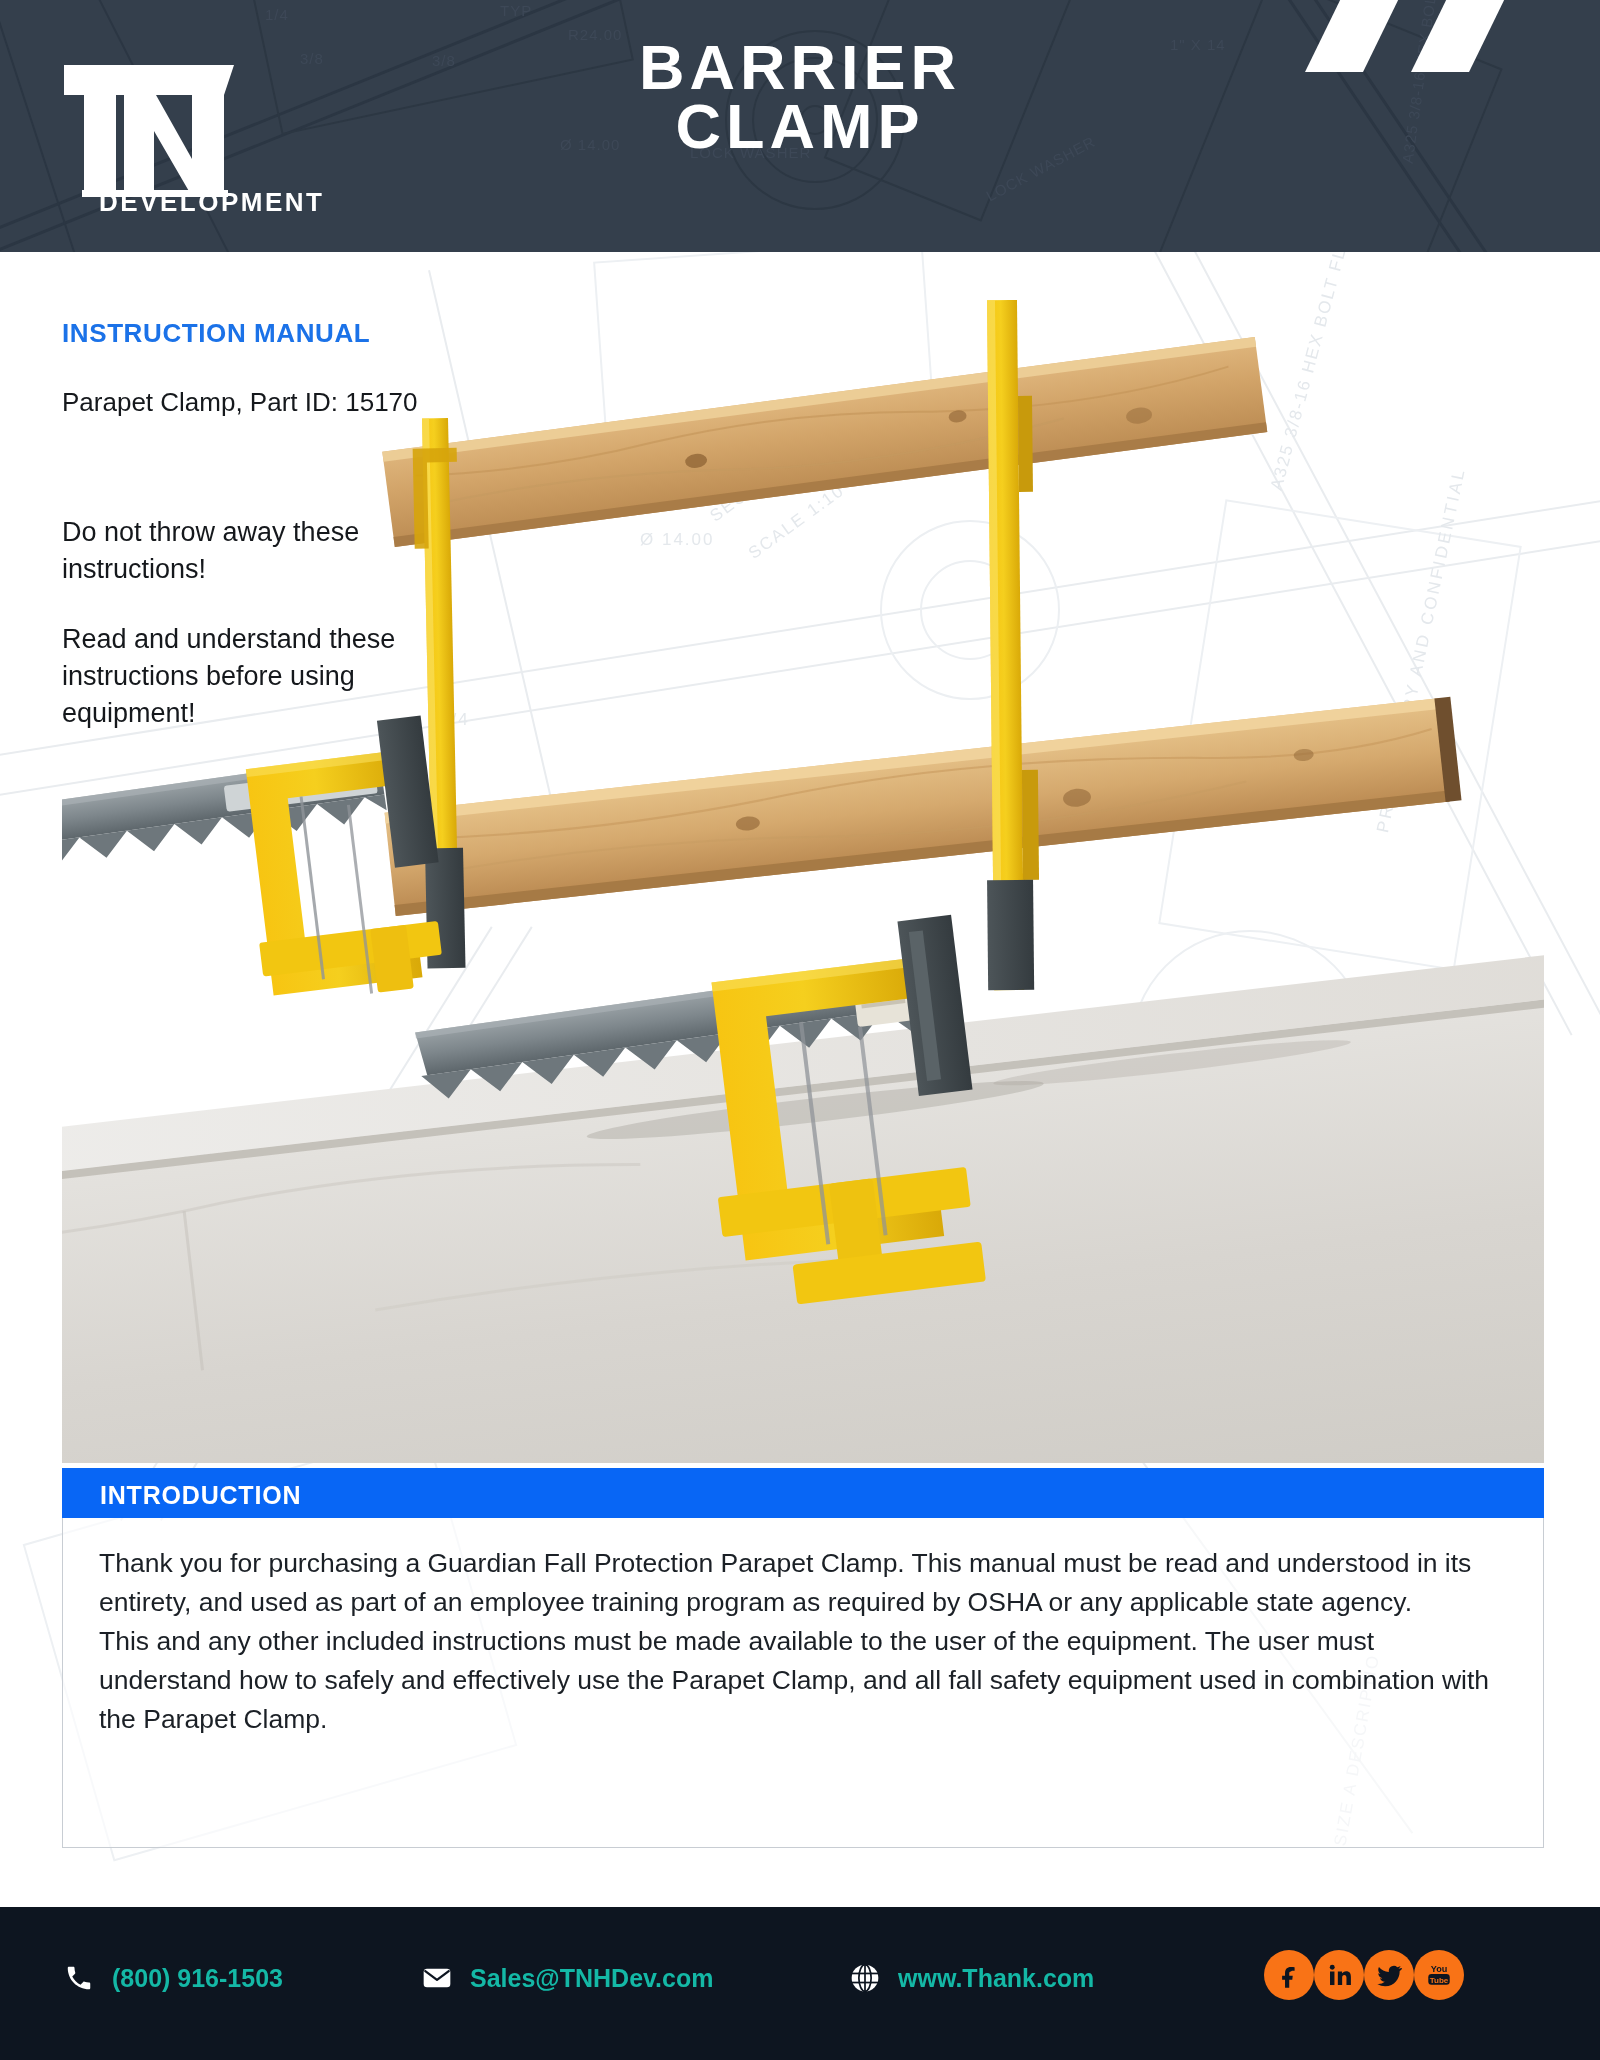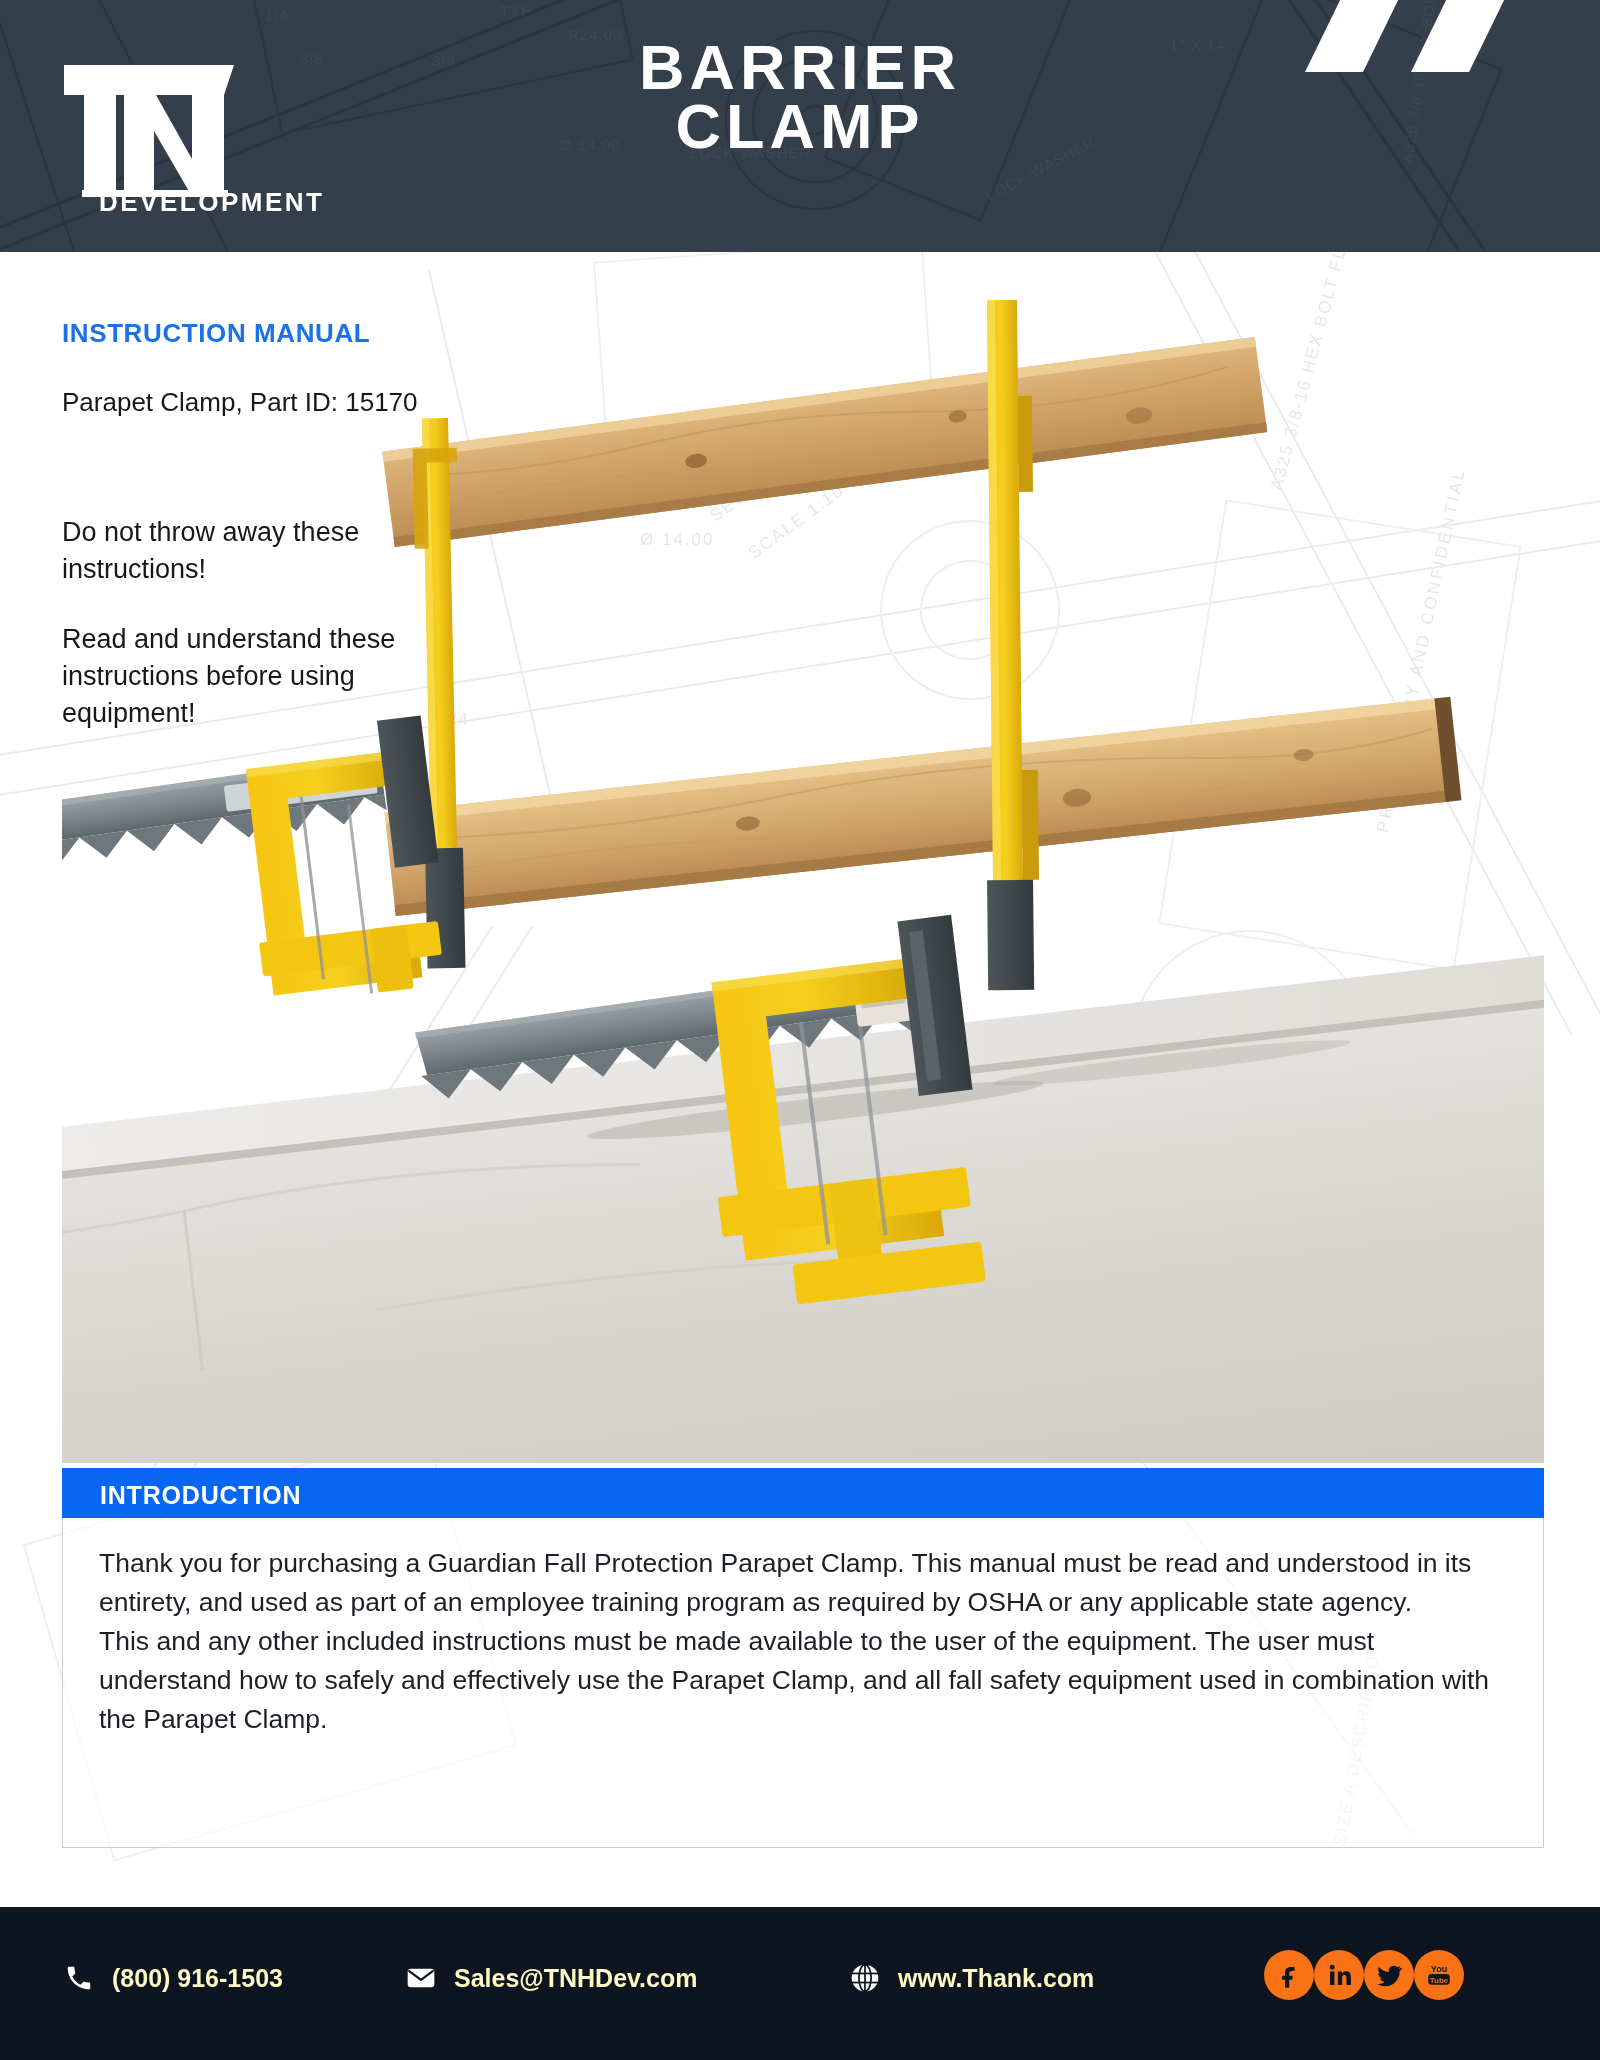--- a/index.html
+++ b/index.html
@@ -238,35 +238,35 @@
     height: 153px;
     background: #0d1520;
     z-index: 8;
   }
   .fitem {
     position: absolute;
     top: 54px;
     display: flex;
     align-items: center;
     gap: 16px;
-    color: #fef9c3;
+    color: #14b8a6;
     font-size: 25px;
     font-weight: bold;
     white-space: nowrap;
     font-family: "Liberation Sans", sans-serif;
   }
   .fitem .ic {
     display: inline-flex;
     width: 34px;
     height: 34px;
     align-items: center;
     justify-content: center;
   }
   .fitem.phone { left: 62px; }
-  .fitem.email { left: 404px; gap: 16px; }
+  .fitem.email { left: 420px; gap: 16px; }
   .fitem.web   { left: 848px; }
 
   .socials {
     position: absolute;
     top: 1950px;
     left: 1264px;
     display: flex;
     z-index: 9;
   }
   .soc {

